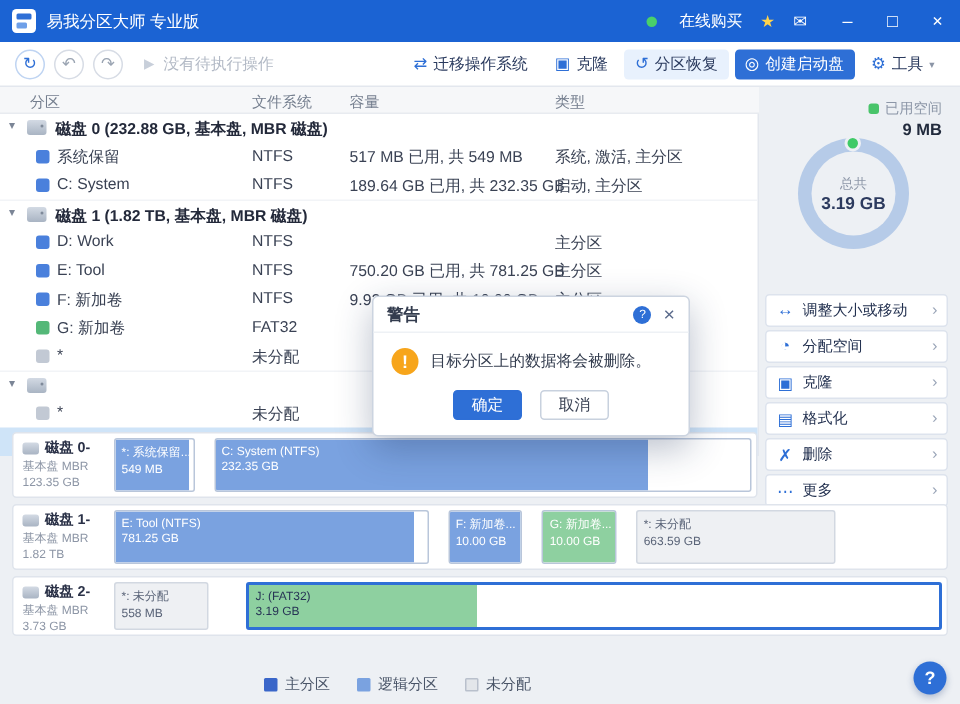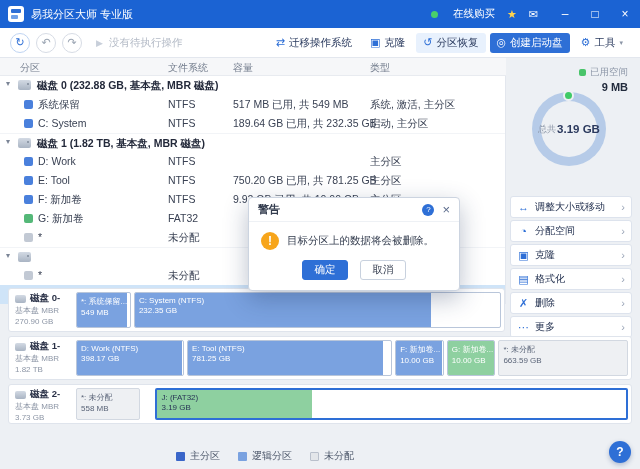--- a/index.html
+++ b/index.html
@@ -60,41 +60,41 @@
 
 
 .rpanel{position:absolute;top:58px;left:506px;width:134px;height:294px;z-index:2}
 .used{position:absolute;top:8px;right:12px;text-align:right}
 .ul{font-size:9.5px;color:#8d97a8;display:flex;align-items:center;gap:4px;justify-content:flex-end}
 .mini{width:7px;height:7px;background:#49c46a;border-radius:2px;display:inline-block}
 .uv{font-size:11px;font-weight:700;color:#222b3d;margin-top:2px}
 .donut{position:absolute;left:26px;top:34px;width:74px;height:74px;border-radius:50%;background:#b6cbe8}
 .donut:before{content:"";position:absolute;inset:9px;border-radius:50%;background:#edf0f4}
 .ddot{position:absolute;top:-2px;left:50%;margin-left:-6px;width:11px;height:11px;border-radius:50%;background:#3fca66;border:2px solid #edf0f4;z-index:2}
-.dcenter{position:absolute;inset:0;display:flex;flex-direction:row;align-items:center;justify-content:center;gap:1px;z-index:2}
+.dcenter{position:absolute;inset:0;display:flex;flex-direction:column;align-items:center;justify-content:center;gap:1px;z-index:2}
 .dl{font-size:9px;color:#8d97a8}
 .dv{font-size:11.5px;font-weight:700;color:#2c3a5e}
 .actions{position:absolute;left:4px;right:8px;top:138px;display:flex;flex-direction:column;gap:2px}
 .abtn{height:22px;background:#fff;border:1px solid #dde3ed;border-radius:3px;display:flex;align-items:center;gap:5px;padding:0 6px;cursor:pointer}
 .abtn .ai{color:#2e6fd6;font-size:11px;width:13px;text-align:center;flex:none}
 .abtn .al{flex:1;font-size:10px;color:#22304f;white-space:nowrap;overflow:hidden}
 .abtn .ar{color:#9aa5b8;font-size:11px}
 
 
 .diskmap{position:absolute;left:8px;top:288px;width:624px;z-index:2}
 .dcard{background:#fff;border:1px solid #dfe4ec;border-radius:3px;display:flex;margin-bottom:4px}
 .dcard0{width:497px;height:44px}
 .dcard1{width:624px;height:44px}
 .dcard2{width:624px;height:40px}
 .dlabel{width:64px;padding:4px 0 0 6px;flex:none;overflow:hidden}
 .dl1{display:flex;align-items:center;gap:4px;height:11px}
 .mico{width:11px;height:8px;background:linear-gradient(#d3dae4,#a9b4c3);border-radius:2px;flex:none}
 .dl-name{font-size:9.5px;font-weight:700;color:#2a3147;white-space:nowrap}
 .dl2{font-size:8px;color:#8d96a6;margin-top:1px;white-space:nowrap}
-.dsegs{flex:1;display:flex;gap:3px;padding:3px;min-width:0}
+.dsegs{flex:1;display:flex;gap:13px;padding:3px;min-width:0}
 .seg{position:relative;border:1px solid #b9c6da;border-radius:2px;overflow:hidden;background:#fff;cursor:pointer;min-width:0}
 .seg .fill{position:absolute;left:0;top:0;bottom:0}
 .seg.blue .fill{background:#7aa2e0}
 .seg.green .fill{background:#8ed0a0}
 .seg.grey{background:#eef0f3;border-color:#d2d8e1}
 .seg .s1{position:relative;font-size:8px;color:#273455;padding:3px 4px 0;white-space:nowrap;overflow:hidden}
 .seg .s2{position:relative;font-size:8px;color:#273455;padding:1px 4px 0;white-space:nowrap;overflow:hidden}
 .seg.hi .s1,.seg.hi .s2{color:#fff}
 .seg.grey .s1,.seg.grey .s2{color:#5a6478}
 .seg.segsel{border:2px solid #2e6fd6}
@@ -310,21 +310,21 @@
   </div>
 
   <div class="diskmap">
       <div class="dcard dcard0">
         <div class="dlabel">
           <div class="dl1">
             <span class="mico"></span>
             <span class="dl-name">磁盘 0-</span>
           </div>
           <div class="dl2">基本盘 MBR</div>
-          <div class="dl2">270.90 GB</div>
+          <div class="dl2">123.35 GB</div>
         </div>
         <div class="dsegs">
           <div class="seg blue hi" style="flex: 0 1 13%; width: 13%;">
             <div class="fill" style="width: 94%;"></div>
             <div class="s1">*: 系统保留...</div>
             <div class="s2">549 MB</div>
           </div>
           <div class="seg blue hi" style="flex: 0 1 87%; width: 87%;">
             <div class="fill" style="width: 81%;"></div>
             <div class="s1">C: System (NTFS)</div>
@@ -335,25 +335,20 @@
       <div class="dcard dcard1">
         <div class="dlabel">
           <div class="dl1">
             <span class="mico"></span>
             <span class="dl-name">磁盘 1-</span>
           </div>
           <div class="dl2">基本盘 MBR</div>
           <div class="dl2">1.82 TB</div>
         </div>
         <div class="dsegs">
-          <div class="seg blue hi" style="flex: 0 1 20%; width: 20%;">
-            <div class="fill" style="width: 99%;"></div>
-            <div class="s1">D: Work (NTFS)</div>
-            <div class="s2">398.17 GB</div>
-          </div>
           <div class="seg blue hi" style="flex: 0 1 38%; width: 38%;">
             <div class="fill" style="width: 96%;"></div>
             <div class="s1">E: Tool (NTFS)</div>
             <div class="s2">781.25 GB</div>
           </div>
           <div class="seg blue hi" style="flex: 0 1 9%; width: 9%;">
             <div class="fill" style="width: 99%;"></div>
             <div class="s1">F: 新加卷...</div>
             <div class="s2">10.00 GB</div>
           </div>

